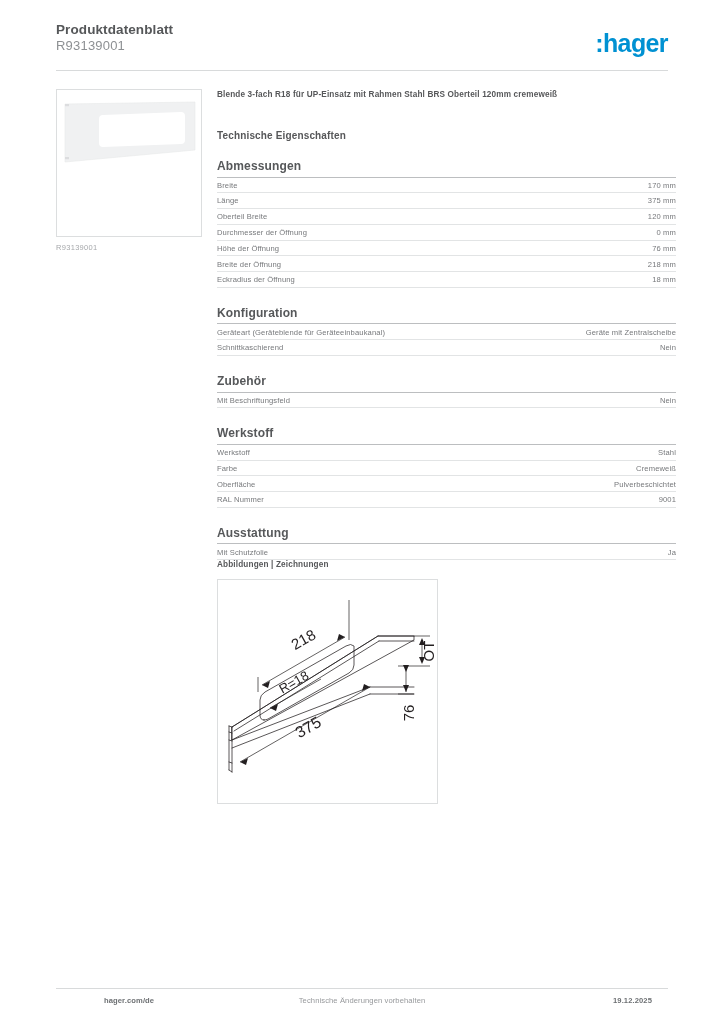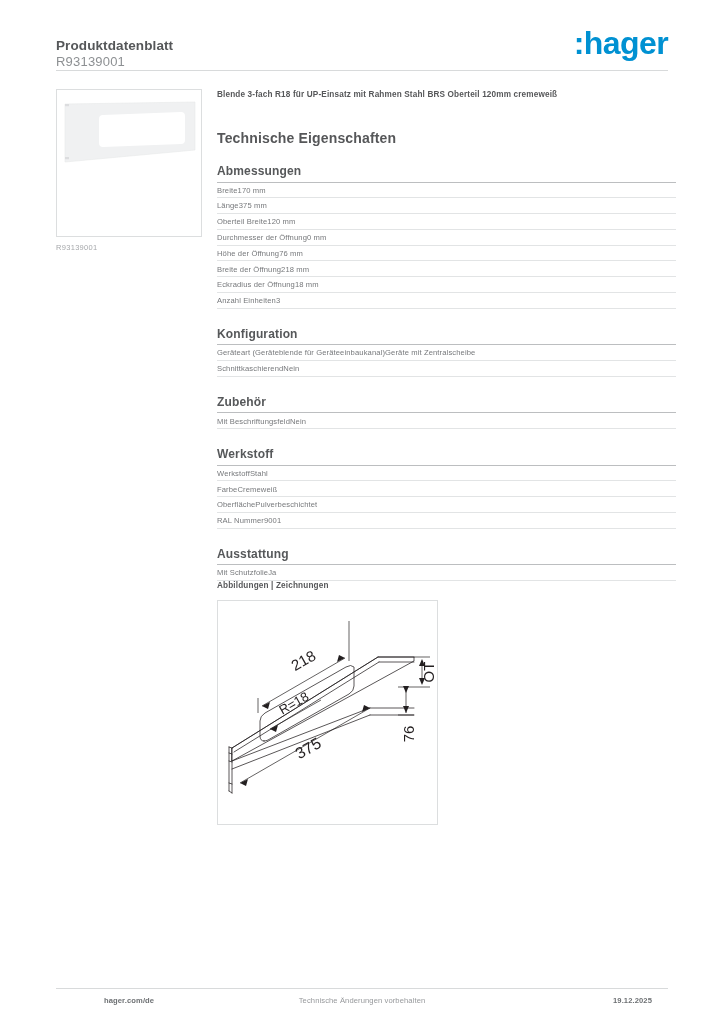--- a/index.html
+++ b/index.html
@@ -26,41 +26,41 @@
   
   .header {
     position: absolute;
     left: 56px;
     top: 22px;
     width: 612px;
   }
   .header-titles {
     position: absolute;
     left: 0;
-    top: 16px;
+    top: 0;
   }
   .doc-title {
     font-size: 13.5px;
     font-weight: bold;
     color: #555759;
     letter-spacing: 0.1px;
     line-height: 16px;
   }
   .doc-ref {
     font-size: 13px;
     font-weight: normal;
     color: #8d9093;
     line-height: 16px;
     letter-spacing: 0.2px;
   }
   .logo {
     position: absolute;
     right: 0;
     top: 8px;
-    font-size: 32px;
+    font-size: 25px;
     font-weight: bold;
     color: #0091d2;
     letter-spacing: -0.6px;
     line-height: 26px;
   }
   .header-rule {
     position: absolute;
     left: 56px;
     top: 70px;
     width: 612px;
@@ -108,40 +108,40 @@
   }
   .product-name {
     font-size: 8.2px;
     font-weight: bold;
     color: #565759;
     letter-spacing: 0.15px;
     line-height: 11px;
   }
   .subhead {
     margin-top: 30px;
-    font-size: 14px;
+    font-size: 10px;
     font-weight: bold;
     color: #565759;
     letter-spacing: 0.15px;
   }
 
   .section {
     margin-top: 18px;
   }
   .section-title {
     font-size: 12px;
     font-weight: bold;
     color: #56585a;
     letter-spacing: 0.15px;
     padding-bottom: 3.5px;
     border-bottom: 1px solid #bcbec0;
   }
   .spec-row {
     display: flex;
-    justify-content: flex-start;
+    justify-content: space-between;
     align-items: baseline;
     border-bottom: 1px solid #e2e4e5;
     padding: 3.2px 0 2.6px 0;
     font-size: 7.6px;
     letter-spacing: 0.12px;
     color: #76787b;
   }
   .spec-label {
     white-space: nowrap;
   }
@@ -267,24 +267,20 @@
             <span class="spec-value">76 mm</span>
           </div>
           <div class="spec-row">
             <span class="spec-label">Breite der Öffnung</span>
             <span class="spec-value">218 mm</span>
           </div>
           <div class="spec-row">
             <span class="spec-label">Eckradius der Öffnung</span>
             <span class="spec-value">18 mm</span>
           </div>
-          <div class="spec-row">
-            <span class="spec-label">Anzahl Einheiten</span>
-            <span class="spec-value">3</span>
-          </div>
         </div>
         <div class="section">
           <div class="section-title">Konfiguration</div>
           <div class="spec-row">
             <span class="spec-label">Geräteart (Geräteblende für Geräteeinbaukanal)</span>
             <span class="spec-value">Geräte mit Zentralscheibe</span>
           </div>
           <div class="spec-row">
             <span class="spec-label">Schnittkaschierend</span>
             <span class="spec-value">Nein</span>

